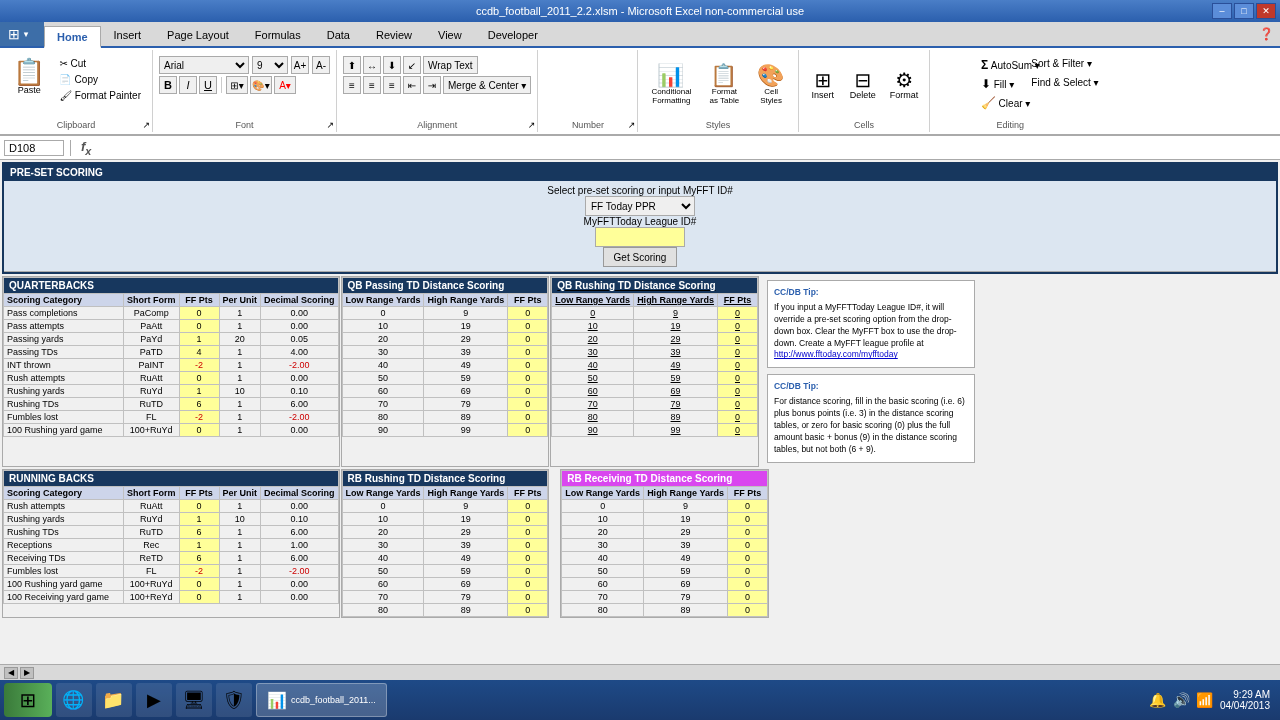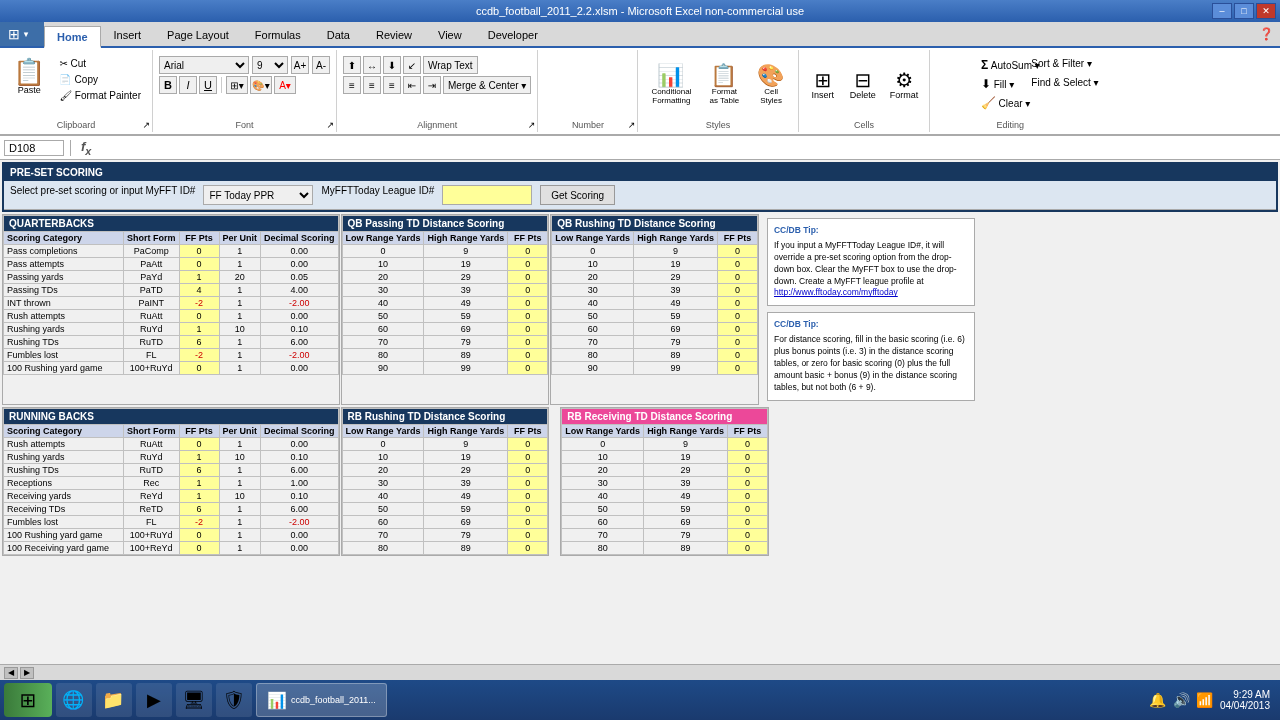--- a/index.html
+++ b/index.html
@@ -395,21 +395,21 @@
   <input type="text" id="cell-ref" style="width: 60px; border: 1px solid rgb(170, 170, 170); padding: 1px 4px; font-size: 11px;" value="D108">
   <div id="formula-divider"></div>
   <span id="formula-icon" style="font-size:13px; color:#555; padding:0 4px; cursor:pointer; font-weight:bold; font-style:italic;">f<sub>x</sub></span>
 </div>
 
 <div class="content-area" style="display:flex; flex-direction:column; height: calc(720px - 22px - 26px - 88px - 24px - 20px - 20px - 16px);">
   <div class="main-content" style="flex:1; overflow-y:auto; overflow-x:hidden; background:#f0f0f0; position:relative;">
 
     <div style="margin:2px; border:2px solid #17375e;">
       <div style="background:#17375e; color:white; font-weight:bold; padding:3px 6px; font-size:10px;">PRE-SET SCORING</div>
-      <div style="background:#dce6f1; display:flex; align-items:flex-start; padding:4px 6px; gap:8px; border-bottom:1px solid #aaa;">
+      <div style="background:#dce6f1; display:flex; align-items:center; padding:4px 6px; border-bottom:1px solid #aaa;flex-direction:column;">
         <span style="font-size:10px;">Select pre-set scoring or input MyFFT ID#</span>
         <select style="font-size:10px; border:1px solid #aaa; padding:1px; height:20px; width:110px;">
           <option>FF Today PPR</option>
           <option>Standard</option>
           <option>ESPN</option>
           <option>Yahoo</option>
           <option>Custom</option>
         </select>
         <span style="font-size:10px;">MyFFTToday League ID#</span>
         <input type="text" style="width: 90px; border: 1px solid rgb(170, 170, 170); padding: 1px 4px; font-size: 10px; height: 20px; background: rgb(255, 255, 153);">
@@ -565,21 +565,21 @@
             <tr>
                 <td>90</td>
                 <td>99</td>
                 <td class="yellow-cell">0</td>
               </tr>
           </tbody>
         </table>
       </div>
 
       <div style="flex:0 0 auto; border:1px solid #aaa;">
-        <table class="main-table" style="width:100%;">
+        <table class="main-table" style="width:100%;text-decoration:underline;">
           <tbody>
             <tr class="section-title-row">
               <td colspan="3" style="background:#17375e; color:white; font-weight:bold; font-size:10px; text-align:left; padding:2px 5px;">QB Rushing TD Distance Scoring</td>
             </tr>
             <tr class="col-header-row">
               <th style="width:60px;">Low Range Yards</th>
               <th style="width:60px;">High Range Yards</th>
               <th style="width:40px;">FF Pts</th>
             </tr>
             <tr>
@@ -686,27 +686,20 @@
               <td>6.00</td>
             </tr>
             <tr>
               <td class="left">Receptions</td>
               <td>Rec</td>
               <td class="yellow-cell">1</td>
               <td>1</td>
               <td>1.00</td>
             </tr>
             <tr>
-              <td class="left">Receiving yards</td>
-              <td>ReYd</td>
-              <td class="yellow-cell">1</td>
-              <td>10</td>
-              <td>0.10</td>
-            </tr>
-            <tr>
               <td class="left">Receiving TDs</td>
               <td>ReTD</td>
               <td class="yellow-cell">6</td>
               <td>1</td>
               <td>6.00</td>
             </tr>
             <tr>
               <td class="left">Fumbles lost</td>
               <td>FL</td>
               <td class="yellow-cell neg">-2</td>
@@ -788,21 +781,21 @@
                 <td class="yellow-cell">0</td>
               </tr>
           </tbody>
         </table>
       </div>
 
       <div style="flex:0 0 auto; border:1px solid #aaa;">
         <table class="main-table" style="width:100%;">
           <tbody>
             <tr class="section-title-row">
-              <td colspan="3" style="background:#ec4899; color:white; font-weight:bold; font-size:10px; text-align:left; padding:2px 5px;margin-left:27px;">RB Receiving TD Distance Scoring</td>
+              <td colspan="3" style="background:#d946ef; color:white; font-weight:bold; font-size:10px; text-align:left; padding:2px 5px;margin-left:27px;">RB Receiving TD Distance Scoring</td>
             </tr>
             <tr class="col-header-row">
               <th style="width:60px;">Low Range Yards</th>
               <th style="width:60px;">High Range Yards</th>
               <th style="width:40px;">FF Pts</th>
             </tr>
             <tr>
                 <td>0</td>
                 <td>9</td>
                 <td class="yellow-cell">0</td>

